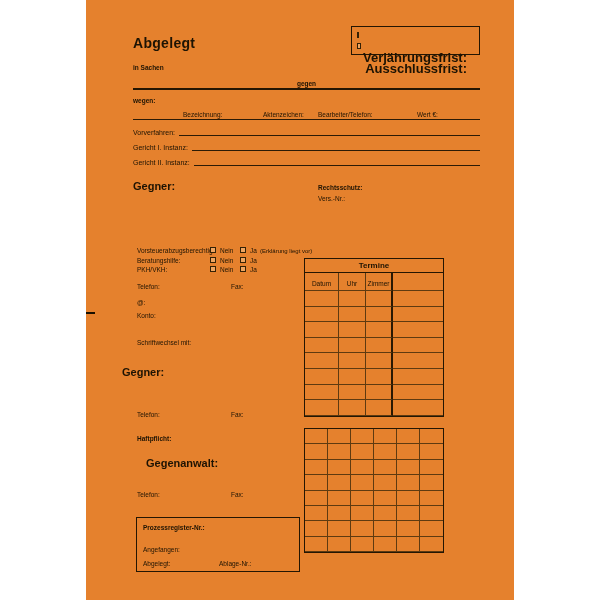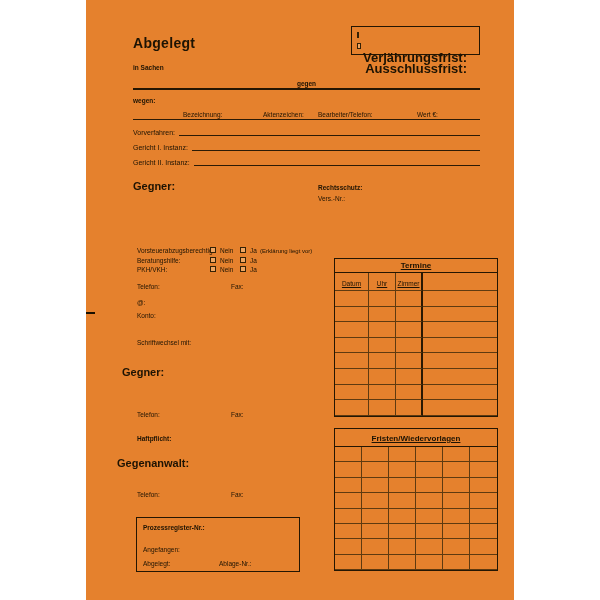--- a/index.html
+++ b/index.html
@@ -33,21 +33,21 @@
         display:flex; flex-direction:column; justify-content:space-between; }
   .dl-row { display:flex; align-items:center; gap:4px; height:11px; }
   .dl-row .lab { font-size:13px; font-weight:bold; white-space:nowrap;margin-top:46px; }
   .dl-row .fill { flex:1; height:6px; border-bottom:1px solid #241602; margin-right:3px; }
 
   
   .register-box { position:absolute; left:50px; top:517px; width:164px; height:55px;
         border:1.5px solid #241602; }
 
   
-  .ftable { position:absolute; left:248px; width:164px; border:1.5px solid #241602;text-decoration:underline; }
+  .ftable { position:absolute; left:218px; width:140px; border:1.5px solid #241602; }
   .ftable .ttl { font-size:8px; font-weight:bold; text-align:center;
         border-bottom:1px solid #241602; }
   .tgrid { display:grid; }
   .cols-termine { grid-template-columns:34px 27px 27px 1fr; }
   .cols-fristen { grid-template-columns:repeat(6, 1fr); }
   .hc { font-size:6.5px; text-align:center; height:18px; padding-top:7px;
         border-bottom:1px solid #5e3a10; }
   .gcell { border-bottom:1px solid #5e3a10; }
   .termine-body .gcell { height:15.6px; }
   .fristen-body .gcell { height:15.4px; }
@@ -134,21 +134,21 @@
     <div class="abs s65" style="left:51px; top:312px;">Konto:</div>
     <div class="abs s65" style="left:51px; top:339px;">Schriftwechsel mit:</div>
 
     <div class="abs" style="left:0; top:312px; width:9px; border-top:2px solid #1a1000;"></div>
 
     <div class="abs b s11" style="left:36px; top:366px;">Gegner:</div>
     <div class="abs s65" style="left:51px; top:411px;">Telefon:</div>
     <div class="abs s65" style="left:145px; top:411px;">Fax:</div>
     <div class="abs b s65" style="left:51px; top:435px;">Haftpflicht:</div>
 
-    <div class="abs b s11" style="left:31px; top:457px;">Gegenanwalt:</div>
+    <div class="abs b s11" style="left:60px; top:457px;">Gegenanwalt:</div>
     <div class="abs s65" style="left:51px; top:491px;">Telefon:</div>
     <div class="abs s65" style="left:145px; top:491px;">Fax:</div>
 
     <div class="register-box">
       <div class="abs b s65" style="left:6px; top:6px;">Prozessregister-Nr.:</div>
       <div class="abs s65" style="left:6px; top:28px;">Angefangen:</div>
       <div class="abs s65" style="left:6px; top:42px;">Abgelegt:</div>
       <div class="abs s65" style="left:82px; top:42px;">Ablage-Nr.:</div>
     </div>
 
@@ -190,21 +190,20 @@
           <div class="gcell cc2"></div>
           <div class="gcell cc3"></div>
           <div class="gcell cc0"></div>
           <div class="gcell cc1"></div>
           <div class="gcell cc2"></div>
           <div class="gcell cc3"></div>
         </div>
     </div>
 
     <div class="ftable" style="top:428px;">
-      <div class="ttl" style="height:18px; padding-top:5px;">Fristen/Wiedervorlagen</div>
       <div class="tgrid cols-fristen fristen-body">
           <div class="gcell cc0"></div>
           <div class="gcell cc1"></div>
           <div class="gcell cc2"></div>
           <div class="gcell cc3"></div>
           <div class="gcell cc4"></div>
           <div class="gcell cc5"></div>
           <div class="gcell cc0"></div>
           <div class="gcell cc1"></div>
           <div class="gcell cc2"></div>

